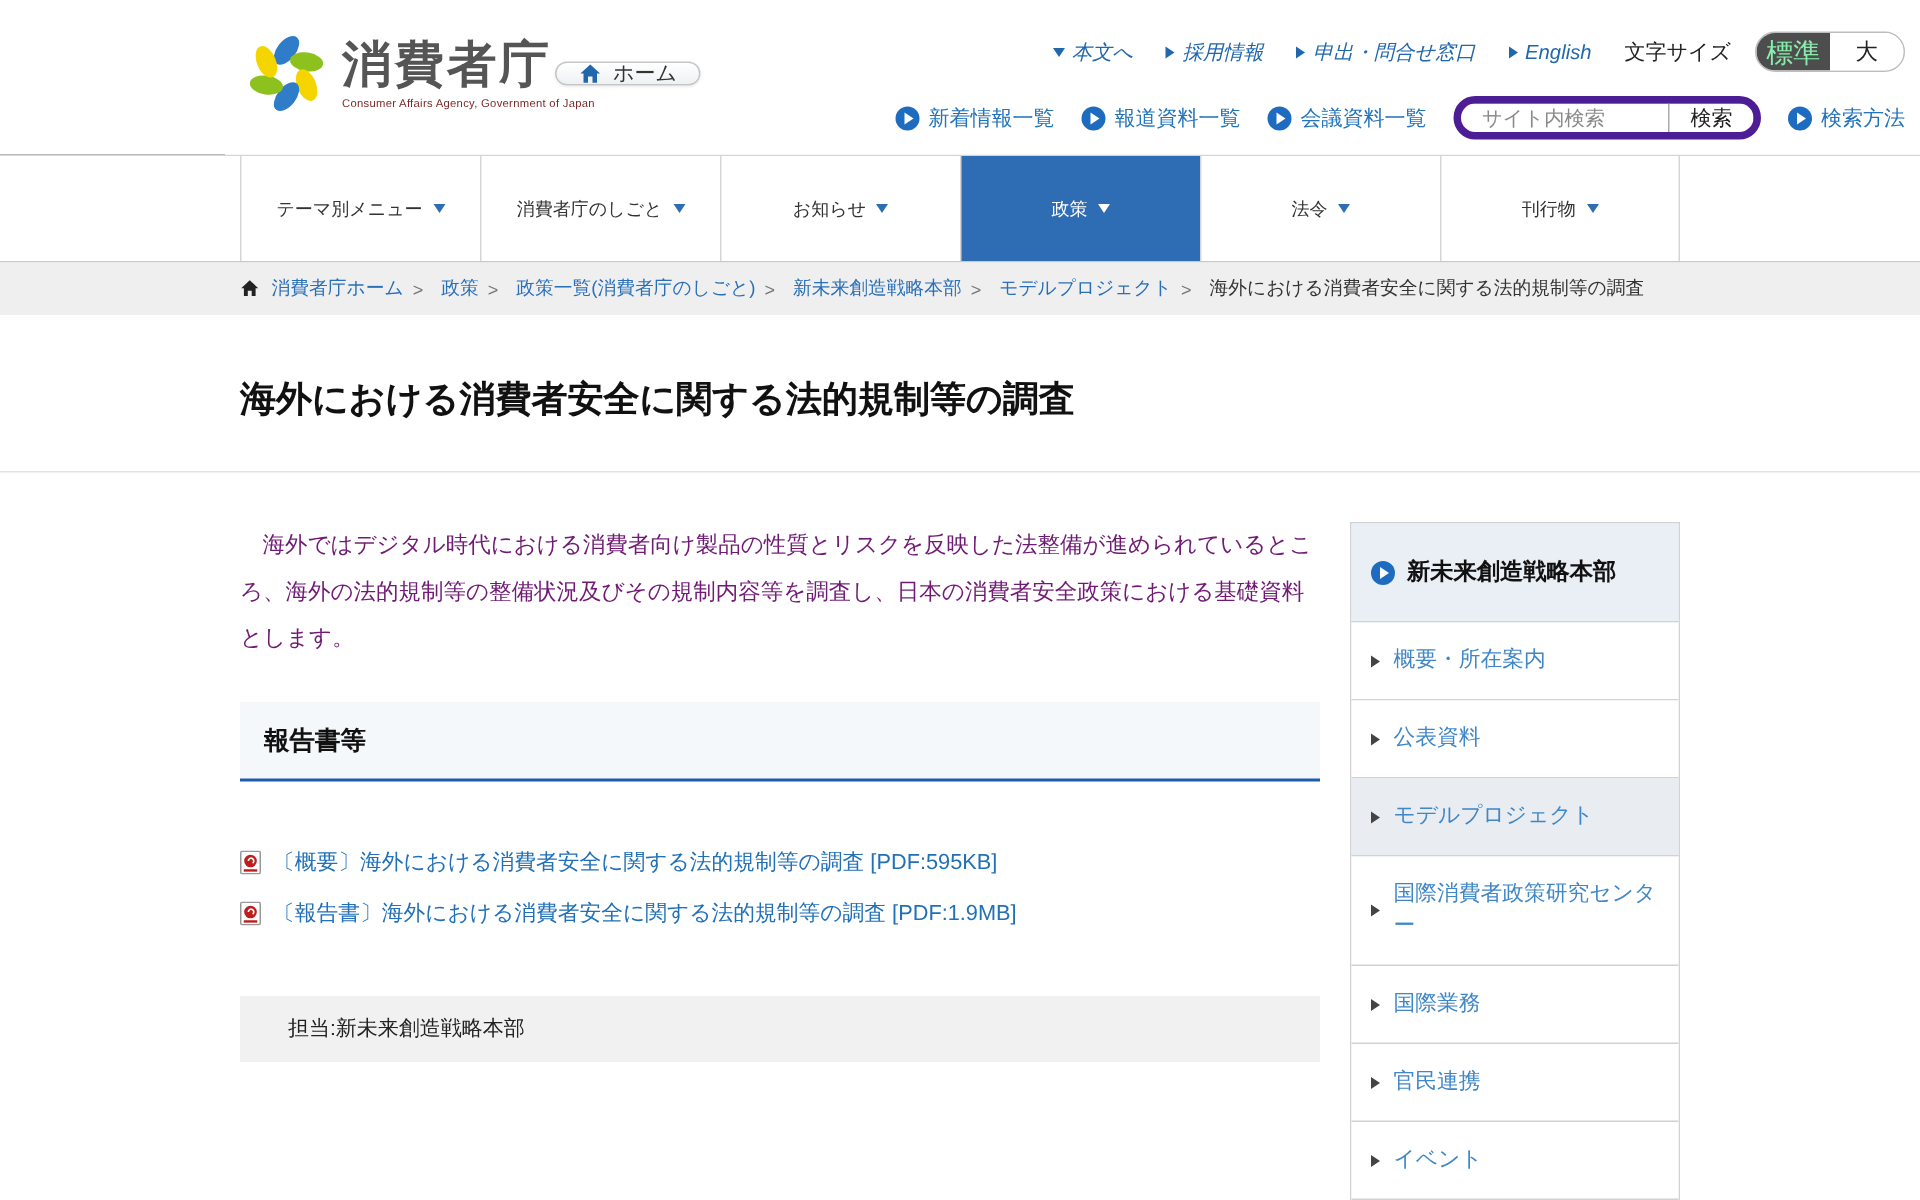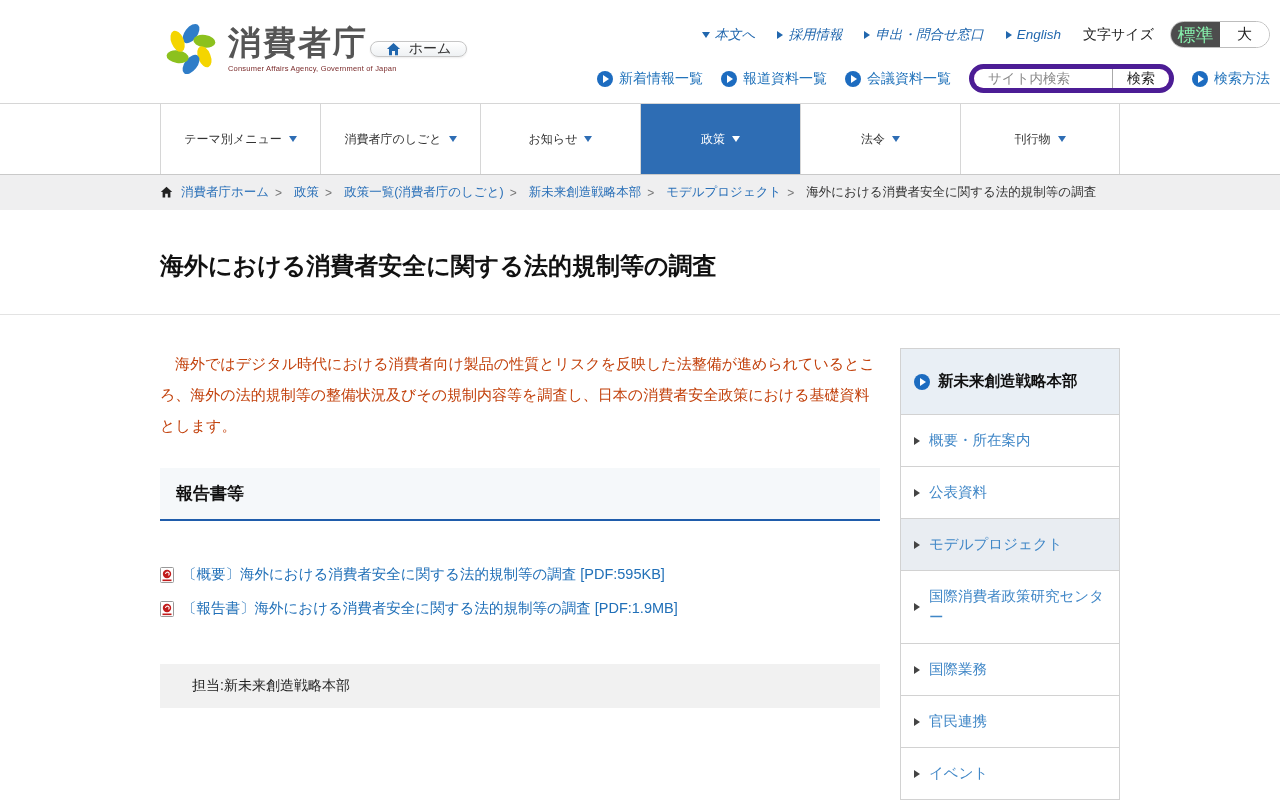--- a/index.html
+++ b/index.html
@@ -70,21 +70,21 @@
   .bc-home { width:13px; height:13px; margin-right:2px; }
 
   
   .title-block { padding:40px 160px 32px; border-bottom:1px solid #e3e3e3; }
   .page-title { font-size:24px; font-weight:bold; color:#111; }
 
   
   .content { display:flex; padding:33px 160px 0; gap:20px; align-items:flex-start; }
   .main-col { width:720px; }
 
-  .intro { font-size:15px; line-height:31px; color:#c2410c; text-indent:1em; }
+  .intro { font-size:15px; line-height:31px; color:#701a75; text-indent:1em; }
 
   .section-head { margin-top:27px; background:#f5f8fa; border-bottom:2px solid #1f5cab; padding:14px 16px; }
   .section-head h2 { font-size:17px; font-weight:bold; color:#111; }
 
   .pdf-list { list-style:none; margin-top:44px; }
   .pdf-list li { display:flex; align-items:center; gap:8px; margin-bottom:15px; }
   .pdf-link { font-size:14.5px; color:#2170b8; }
 
   .contact-box { margin-top:46px; background:#f1f1f1; padding:13px 0 13px 32px; font-size:14px; color:#222; }
 

